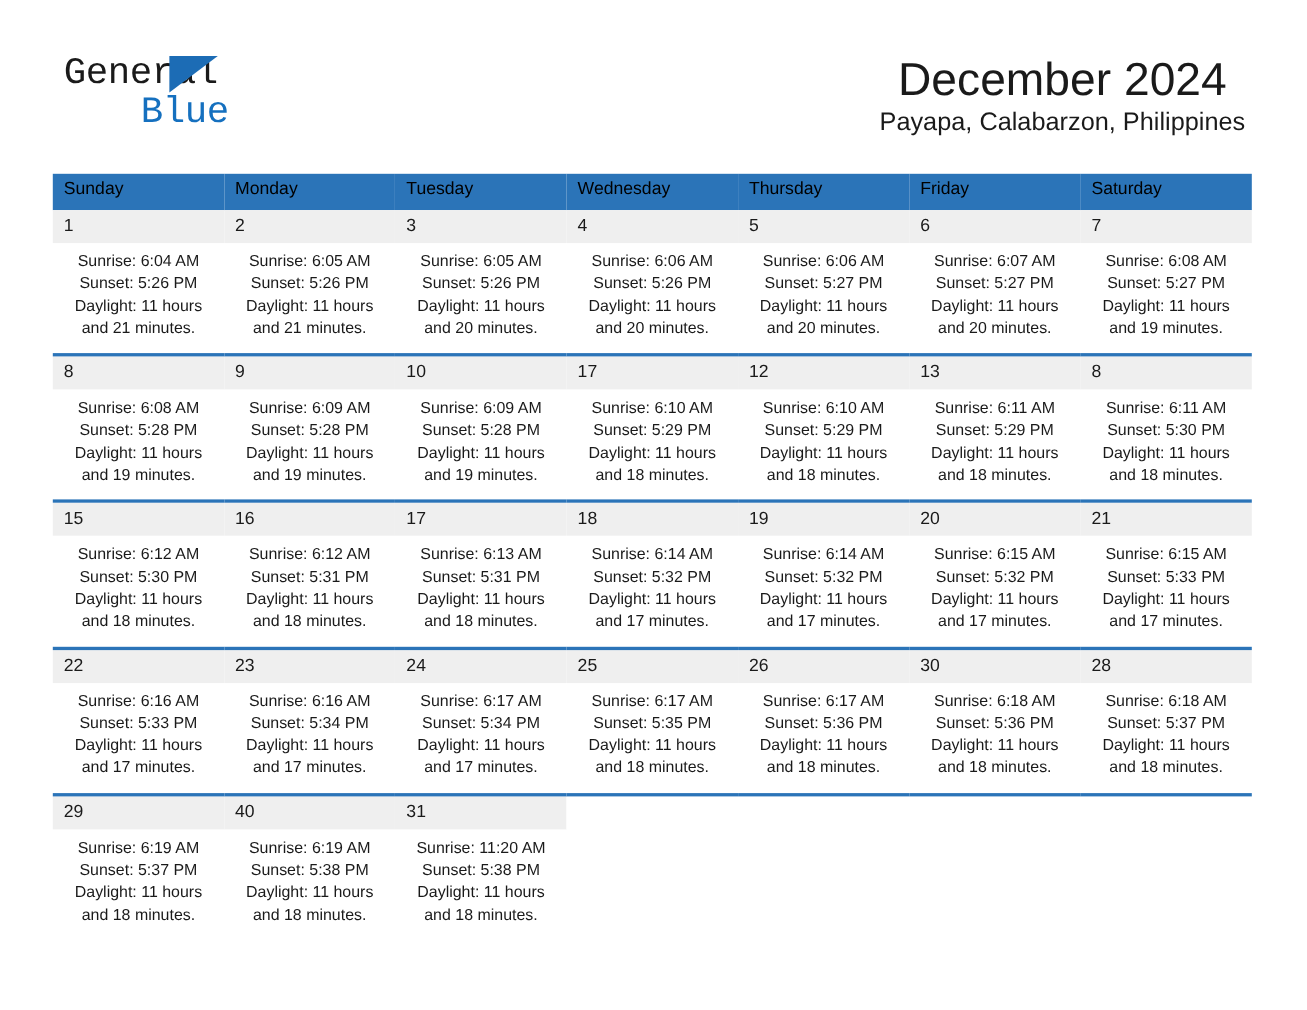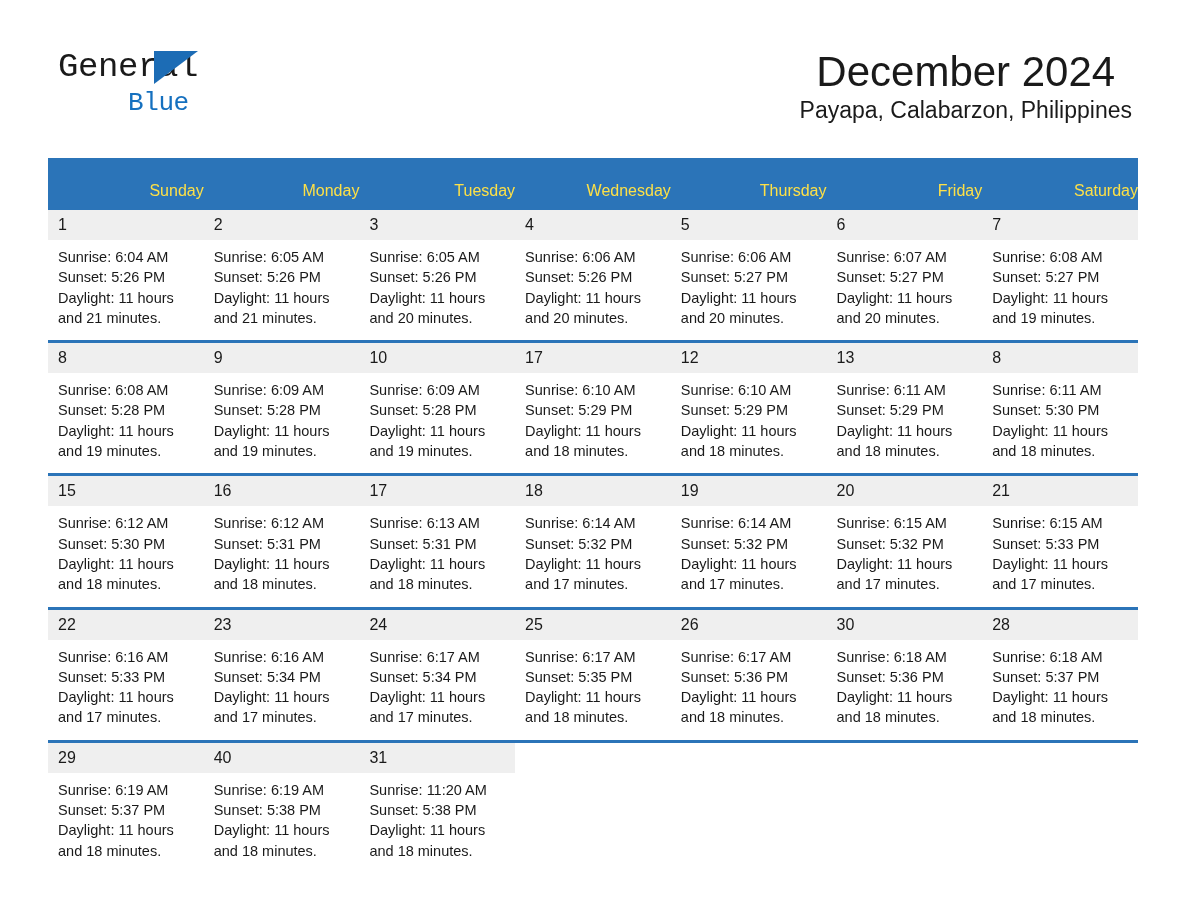--- a/index.html
+++ b/index.html
@@ -50,21 +50,21 @@
     position: absolute;
     left: 96px;
     top: 1px;
     width: 0;
     height: 0;
     border-left: 44px solid #1c6cb5;
     border-bottom: 33px solid transparent;
   }
   .logo-line2 {
     display: block;
-    font-size: 26px;
+    font-size: 34px;
     line-height: 34px;
     color: #1570bf;
     margin-top: 2px;
     margin-left: 70px;
     letter-spacing: -0.4px;
   }
 
   .title-block {
     position: absolute;
     right: 56px;
@@ -96,25 +96,25 @@
   }
 
   table.cal {
     width: 1090px;
     border-collapse: collapse;
     table-layout: fixed;
   }
 
   thead th {
     background: #2b74b8;
-    color: #fde047;
+    color: #000000;
     font-size: 16px;
     font-weight: 400;
-    text-align: right;
-    padding: 23px 0 9px 10px;
+    text-align: left;
+    padding: 4px 0 9px 10px;
     height: 20px;
     vertical-align: middle;
   }
 
   
   td.daycell {
     vertical-align: top;
     padding: 0;
     width: 155.7px;
     border-top: 3px solid #2b74b8;
@@ -133,20 +133,21 @@
   }
   .daynum.empty {
     background: #ffffff;
   }
 
   .info {
     padding: 7px 10px 12px 10px;
     font-size: 14.5px;
     line-height: 20.3px;
     color: #1a1a1a;
+    text-align: center;
   }
   .info .ln {
     display: block;
     white-space: nowrap;
   }
   td.blank .info { visibility: hidden; }
 
   
   tr.week td.daycell { height: 105px; }
   tr.week .info { min-height: 82px; box-sizing: border-box; }

